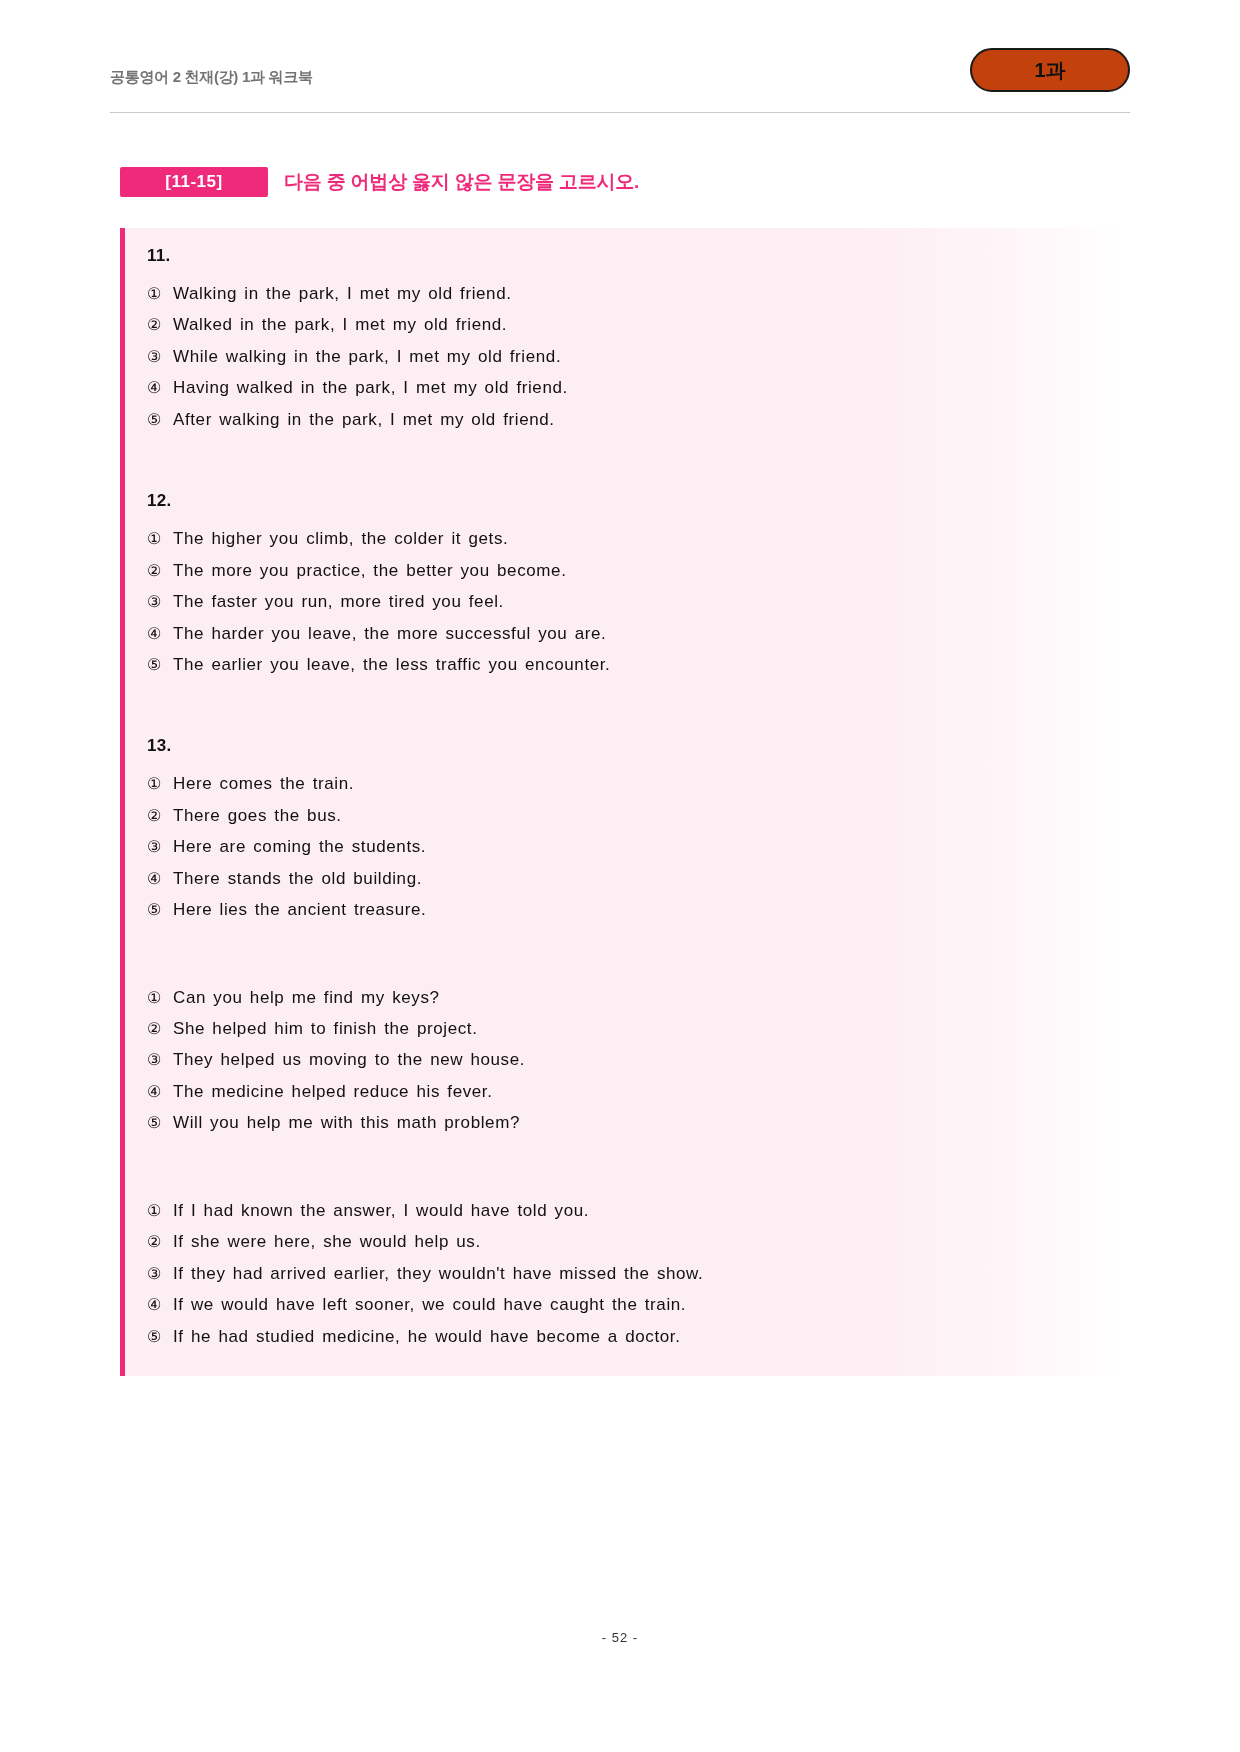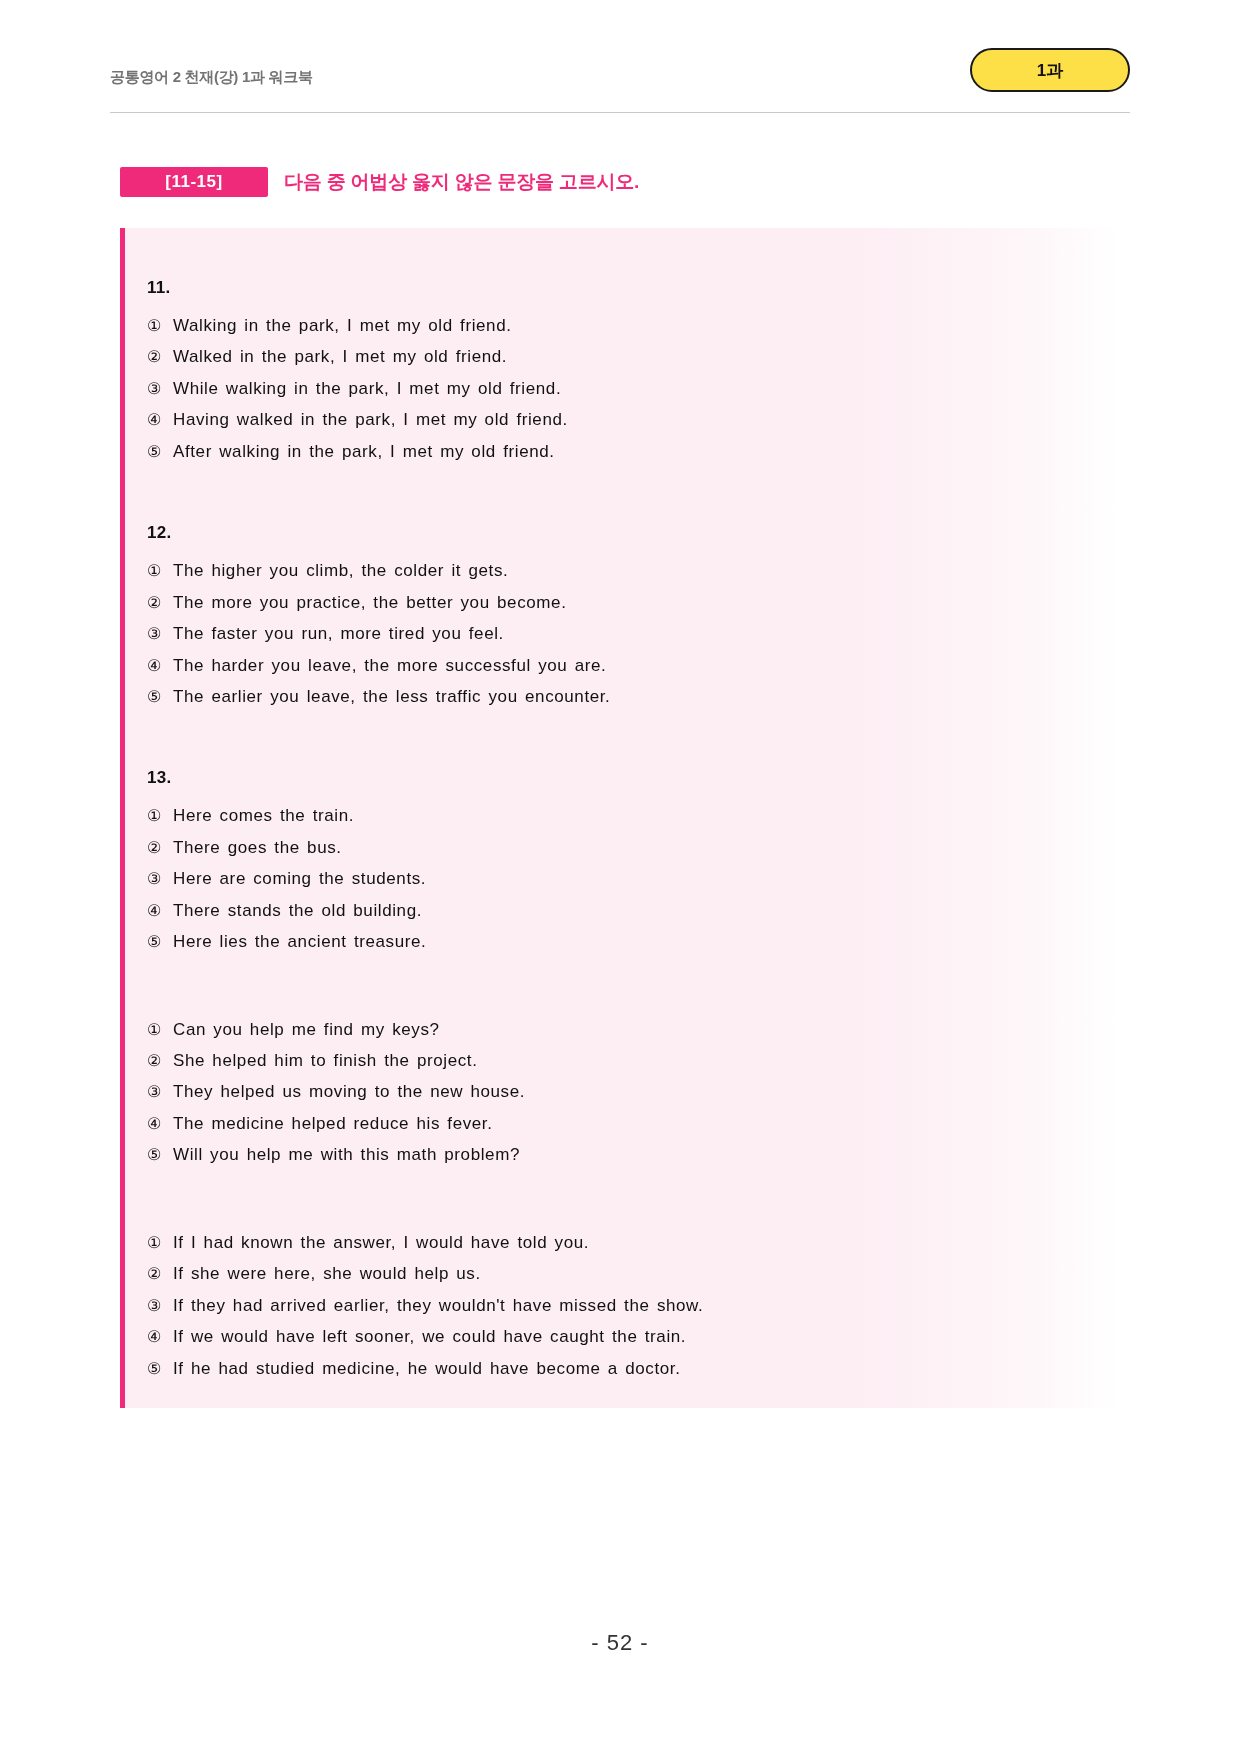--- a/index.html
+++ b/index.html
@@ -44,24 +44,24 @@
     position: absolute;
     right: 0;
     top: 0;
     width: 160px;
     height: 44px;
     border: 2px solid #1a1a1a;
     border-radius: 22px;
     display: flex;
     align-items: center;
     justify-content: center;
-    font-size: 17px;
-    font-weight: bold;
-    color: #111111;
-    background: #fde047;
+    font-size: 20px;
+    font-weight: bold;
+    color: #111111;
+    background: #c2410c;
     box-sizing: border-box;
   }
   .header-rule {
     position: absolute;
     left: 110px;
     top: 112px;
     width: 1020px;
     height: 1px;
     background: #c9c9c9;
   }
@@ -106,21 +106,20 @@
     top: 228px;
     width: 1000px;
     background: linear-gradient(to right, #fdeef4 0%, #fdeef4 74%, #fef7fa 92%, #ffffff 100%);
     border-left: 5px solid #ef2a7b;
     box-sizing: border-box;
     padding: 18px 0 18px 0;
   }
   .question {
     padding: 0 0 0 22px;
     margin-bottom: 56px;
-    margin-top: 32px;
   }
   .question:last-child {
     margin-bottom: 6px;
   }
   .q-number {
     font-size: 17px;
     font-weight: bold;
     color: #111111;
     margin-bottom: 12px;
     letter-spacing: 0.3px;
@@ -144,21 +143,21 @@
     flex: 1 1 auto;
   }
 
   
   .footer {
     position: absolute;
     left: 0;
     top: 1630px;
     width: 1240px;
     text-align: center;
-    font-size: 22px;
+    font-size: 13px;
     color: #333333;
     letter-spacing: 1px;
   }
 </style>
 </head>
 <body>
 
 <div class="page">
 
   <div class="header">

